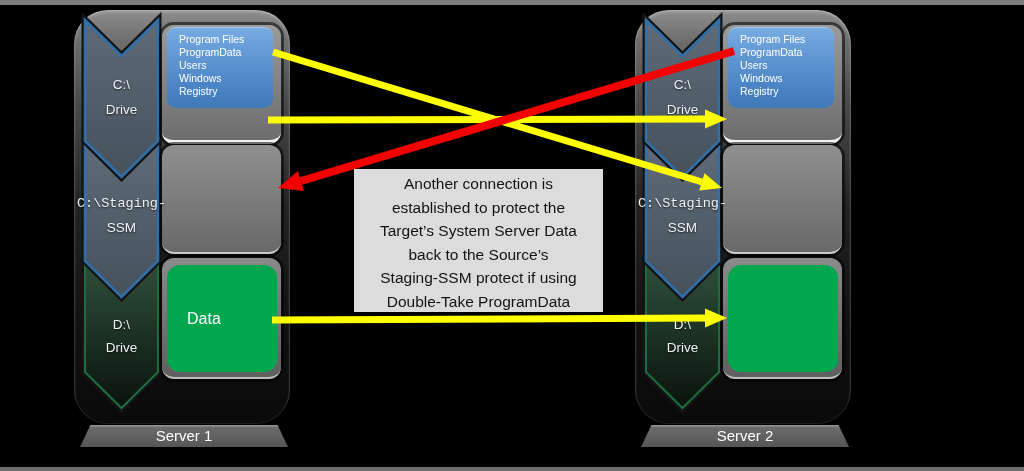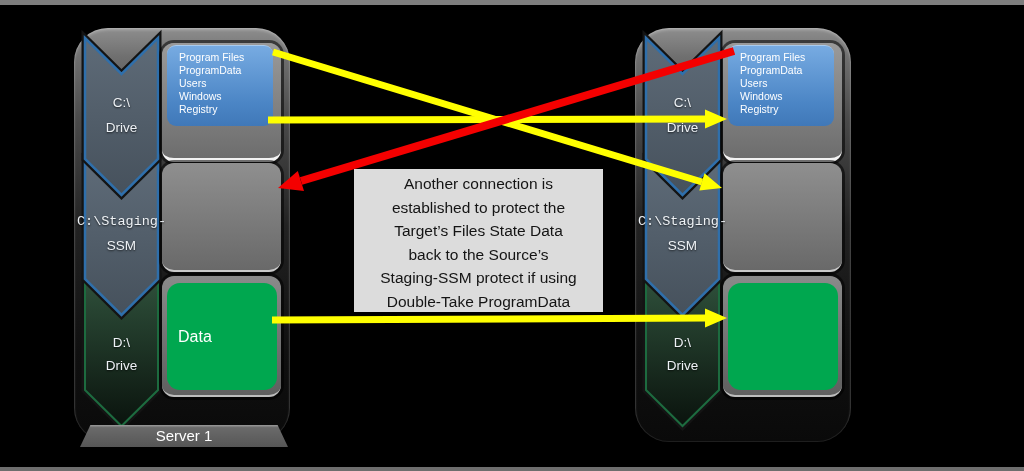--- a/index.html
+++ b/index.html
@@ -4,40 +4,40 @@
 <style>
   html,body{margin:0;padding:0;background:#000;}
   #page{position:relative;width:1024px;height:471px;background:#000;overflow:hidden;
         font-family:"Liberation Sans",sans-serif;}
   .top-bar{position:absolute;left:0;top:0;width:1024px;height:5px;background:#7e7e7e;}
   .bottom-bar{position:absolute;left:0;top:467px;width:1024px;height:4px;background:#6e6e6e;}
 
   
   .server{position:absolute;top:10px;width:216px;height:414px;border-radius:34px;z-index:1;
     background:linear-gradient(180deg,#8e8e8e 0%,#6f6f6f 7%,#4a4a4a 22%,#222222 48%,#101010 78%,#0a0a0a 100%);
-    box-shadow:inset 0 2px 3px rgba(255,255,255,.25), inset 0 0 0 1px rgba(255,255,255,.08);margin-top:18px;}
+    box-shadow:inset 0 2px 3px rgba(255,255,255,.25), inset 0 0 0 1px rgba(255,255,255,.08);}
   .server.s1{left:74px;} .server.s2{left:635px;}
   .chevrons{position:absolute;left:0;top:0;}
 
   .panel{position:absolute;left:88px;width:119px;border-radius:12px;
     box-shadow:0 0 0 3px rgba(0,0,0,.55);}
   .panel.p1{top:15px;height:115px;background:linear-gradient(180deg,#9a9a9a,#6d6d6d);
             border-bottom:4px solid #f2f2f2;}
   .panel.p2{top:135px;height:107px;background:linear-gradient(180deg,#8f8f8f,#696969);
             border-bottom:2px solid #c9c9c9;}
   .panel.p3{top:248px;height:119px;background:linear-gradient(180deg,#8a8a8a,#5f5f5f);
             border-bottom:2px solid #bcbcbc;}
 
   .bluebox{position:absolute;left:93px;top:17px;width:106px;height:81px;border-radius:9px;
     background:linear-gradient(180deg,#77abe2 0%,var(--folders_blue) 70%,#4078b8 100%);
     border-top:1px solid #a9cbee;color:#fff;font-size:10.5px;line-height:13px;
     padding:5px 0 0 12px;box-sizing:border-box;}
   .greenbox{position:absolute;left:93px;top:255px;width:110px;height:107px;border-radius:13px;
     background:var(--data_green);color:#fff;font-size:16px;display:flex;align-items:center;
-    padding-left:11px;box-sizing:border-box;}
+    padding-left:20px;box-sizing:border-box;}
 
   .drive-label{position:absolute;left:0;width:95px;height:20px;line-height:20px;
     text-align:center;color:#eef2f6;font-size:13.5px;text-shadow:0 1px 2px rgba(0,0,0,.7);}
   .dl-c1{top:65px;} .dl-c2{top:90px;}
   .dl-s1{top:184px;font-family:Liberation Mono, monospace;} .dl-s2{top:208px;}
   .dl-d1{top:305px;} .dl-d2{top:328px;}
 
   .server-name{position:absolute;top:425px;width:208px;height:22px;line-height:22px;z-index:2;
     clip-path:polygon(5% 0,95% 0,100% 100%,0 100%);
     background:linear-gradient(180deg,#9b9b9b 0,#6a6a6a 12%,#565656 100%);
@@ -145,20 +145,21 @@
       <span></span>
     </div>
 
     <div class="drive-label dl-c1">C:\</div>
     <div class="drive-label dl-c2">Drive</div>
     <div class="drive-label dl-s1">C:\Staging-</div>
     <div class="drive-label dl-s2">SSM</div>
     <div class="drive-label dl-d1">D:\</div>
     <div class="drive-label dl-d2">Drive</div>
   </div>
+  <div class="server-name n2">Server 2</div>
 
   <svg class="connections" width="1024" height="471" viewBox="0 0 1024 471">
     <g>
       <line class="line-yellow" x1="273" y1="52" x2="702" y2="182"></line>
       <polygon class="head-yellow" points="722,188 699.3,190.5 704.5,173.3"></polygon>
     </g>
     <g>
       <line class="line-yellow" x1="268" y1="120" x2="707" y2="119"></line>
       <polygon class="head-yellow" points="727,119 705,128.5 705,109.5"></polygon>
     </g>
@@ -168,18 +169,18 @@
     </g>
     <g>
       <line class="line-yellow" x1="272" y1="320" x2="707" y2="318"></line>
       <polygon class="head-yellow" points="727,318 705,327.5 705,308.5"></polygon>
     </g>
   </svg>
 
   <div class="callout">
     <div>Another connection is</div>
     <div>established to protect the</div>
-    <div>Target’s Files State Data</div>
+    <div>Target’s System Server Data</div>
     <div>back to the Source’s</div>
     <div>Staging-SSM protect if using</div>
     <div>Double-Take ProgramData</div>
   </div>
 </div>
 
 </body></html>

